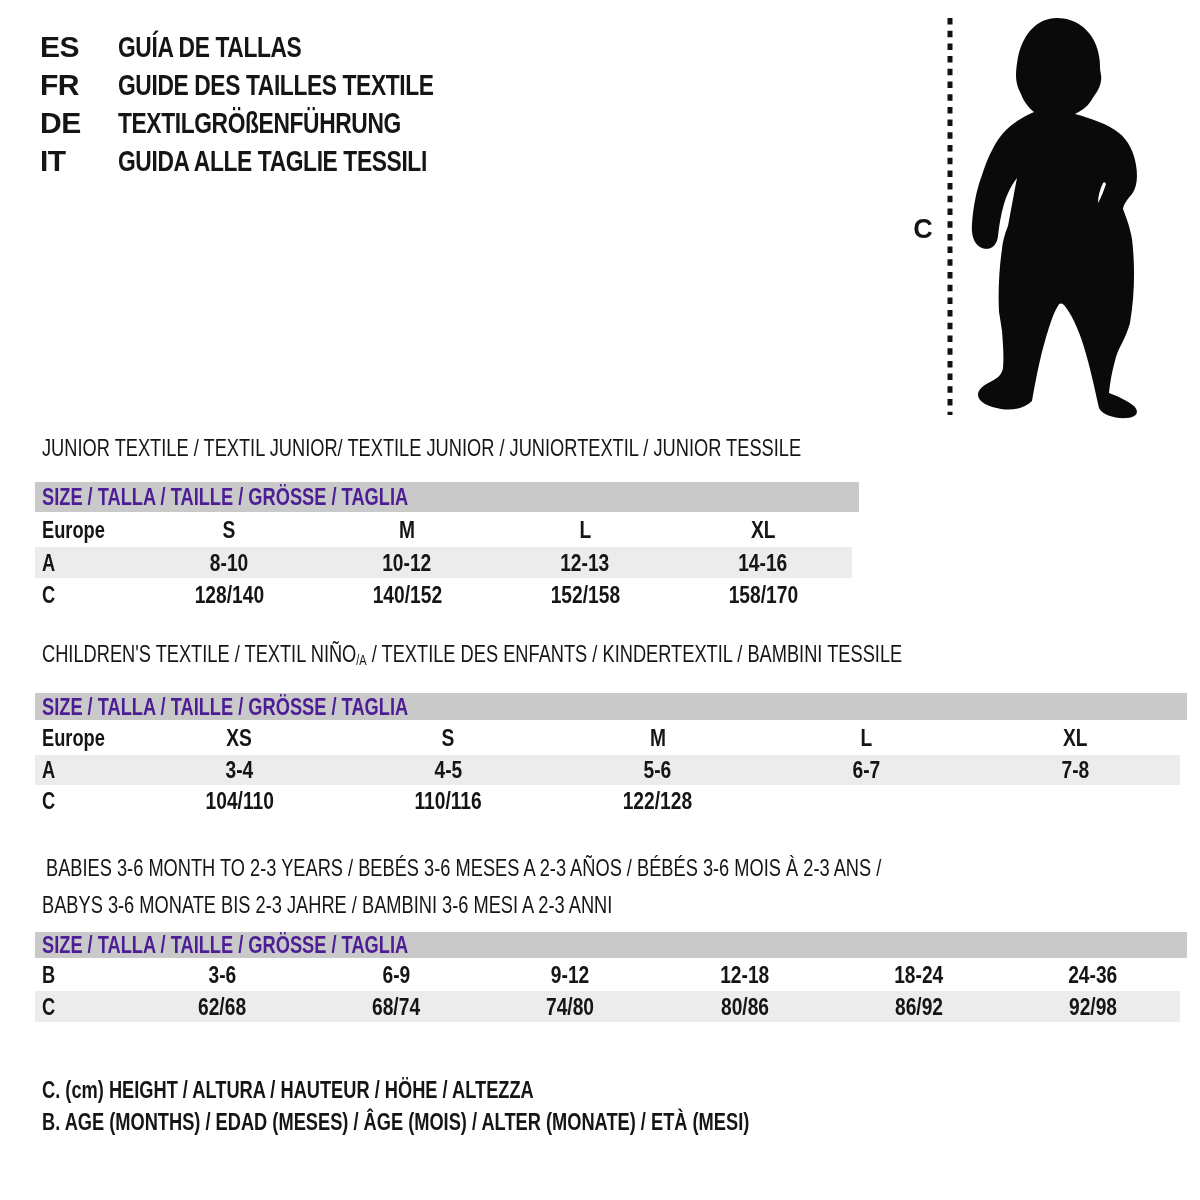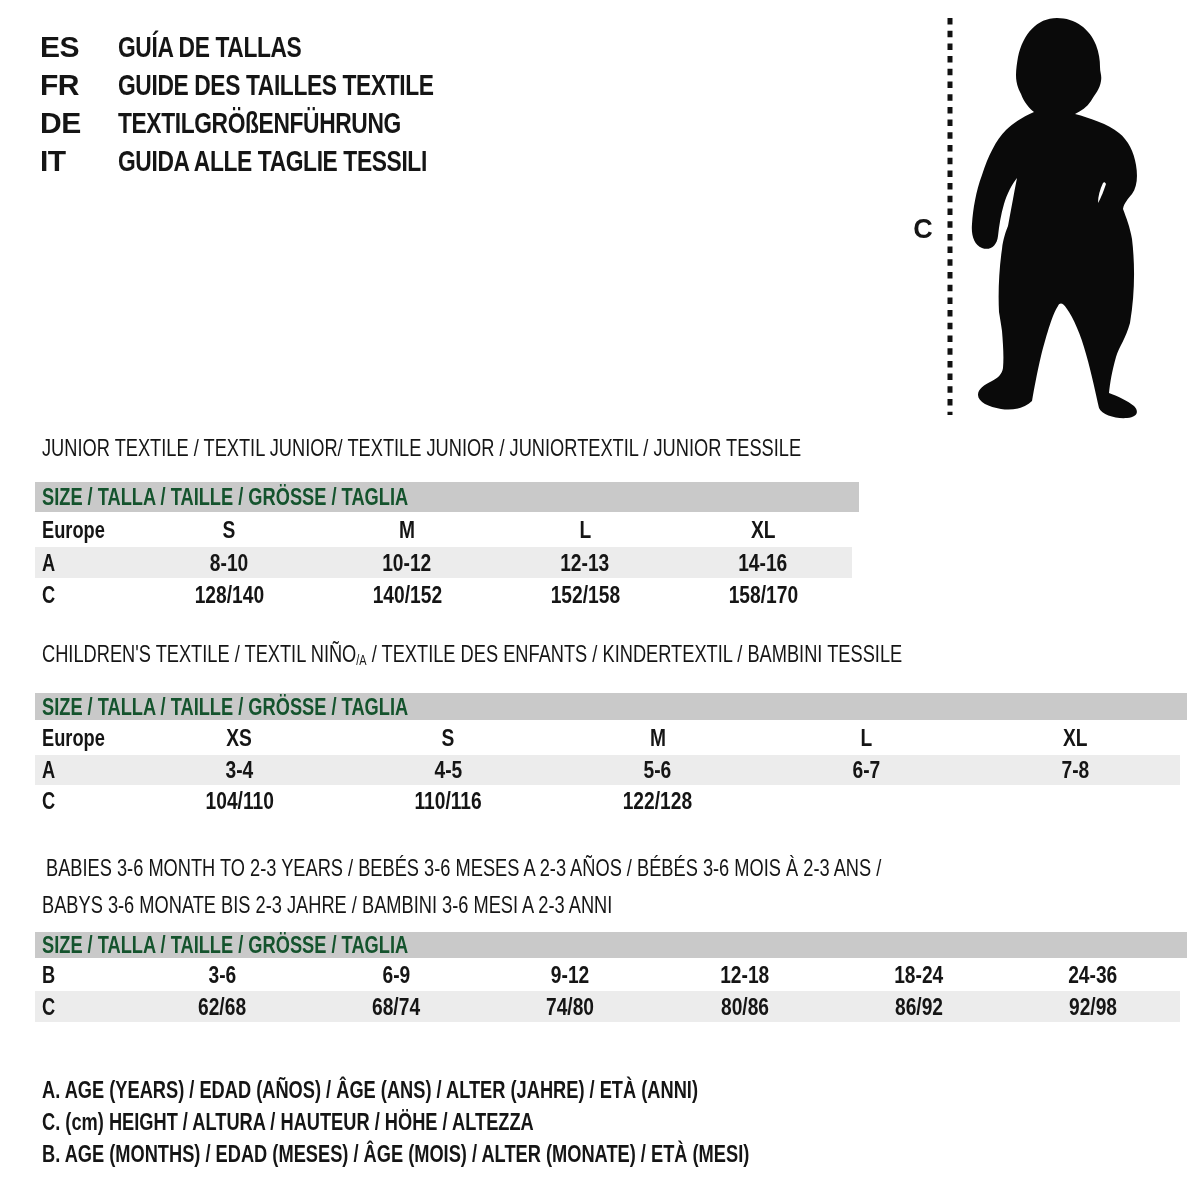--- a/index.html
+++ b/index.html
@@ -17,21 +17,21 @@
 
   
   .lang-block { left:40px; top:28px; }
   .lang-row { display:flex; line-height:38px; font-size:30px; font-weight:bold; letter-spacing:-0.5px; }
   .lang-code { width:78px; }
   
   .fig-label { left:906px; top:214px; width:34px; text-align:center; font-size:27px; font-weight:bold; }
   
   .t-title { font-size:24px; font-weight:normal; white-space:nowrap; }
   .band { background:#c9c9c9; display:flex; align-items:center; padding-left:7px;
-          font-size:24px; font-weight:bold; color:#14532d; }
+          font-size:24px; font-weight:bold; color:#4c1d95; }
   .row { display:grid; align-items:center; font-size:24px; font-weight:bold; }
   .row .cell { text-align:center; overflow:visible; }
   .row .cell.lab { text-align:left; padding-left:7px; }
   .shade { background:#ececec; }
   .t1 .row { grid-template-columns:105px repeat(4,1fr); }
   .t2 .row { grid-template-columns:100px repeat(5,1fr); }
   .t3 .row { grid-template-columns:100px repeat(6,1fr); }
   .europe-lab { font-weight:bold; }
   .sub { font-size:0.60em; vertical-align:-0.22em; }
   
@@ -173,16 +173,15 @@
     <div class="cell"><span class="cxc">62/68</span></div>
     <div class="cell"><span class="cxc">68/74</span></div>
     <div class="cell"><span class="cxc">74/80</span></div>
     <div class="cell"><span class="cxc">80/86</span></div>
     <div class="cell"><span class="cxc">86/92</span></div>
     <div class="cell"><span class="cxc">92/98</span></div>
   </div>
 </div>
 
 <div class="abs" style="left:42px; top:1074px;">
-  <div class="legend-line"><span class="cxl">A. AGE (YEARS) / EDAD (AÑOS) / ÂGE (ANS) / ALTER (JAHRE) / ETÀ (ANNI)</span></div>
   <div class="legend-line"><span class="cxl">C. (cm) HEIGHT / ALTURA / HAUTEUR / HÖHE / ALTEZZA</span></div>
   <div class="legend-line"><span class="cxl">B. AGE (MONTHS) / EDAD (MESES) / ÂGE (MOIS) / ALTER (MONATE) / ETÀ (MESI)</span></div>
 </div>
 
 </body></html>

